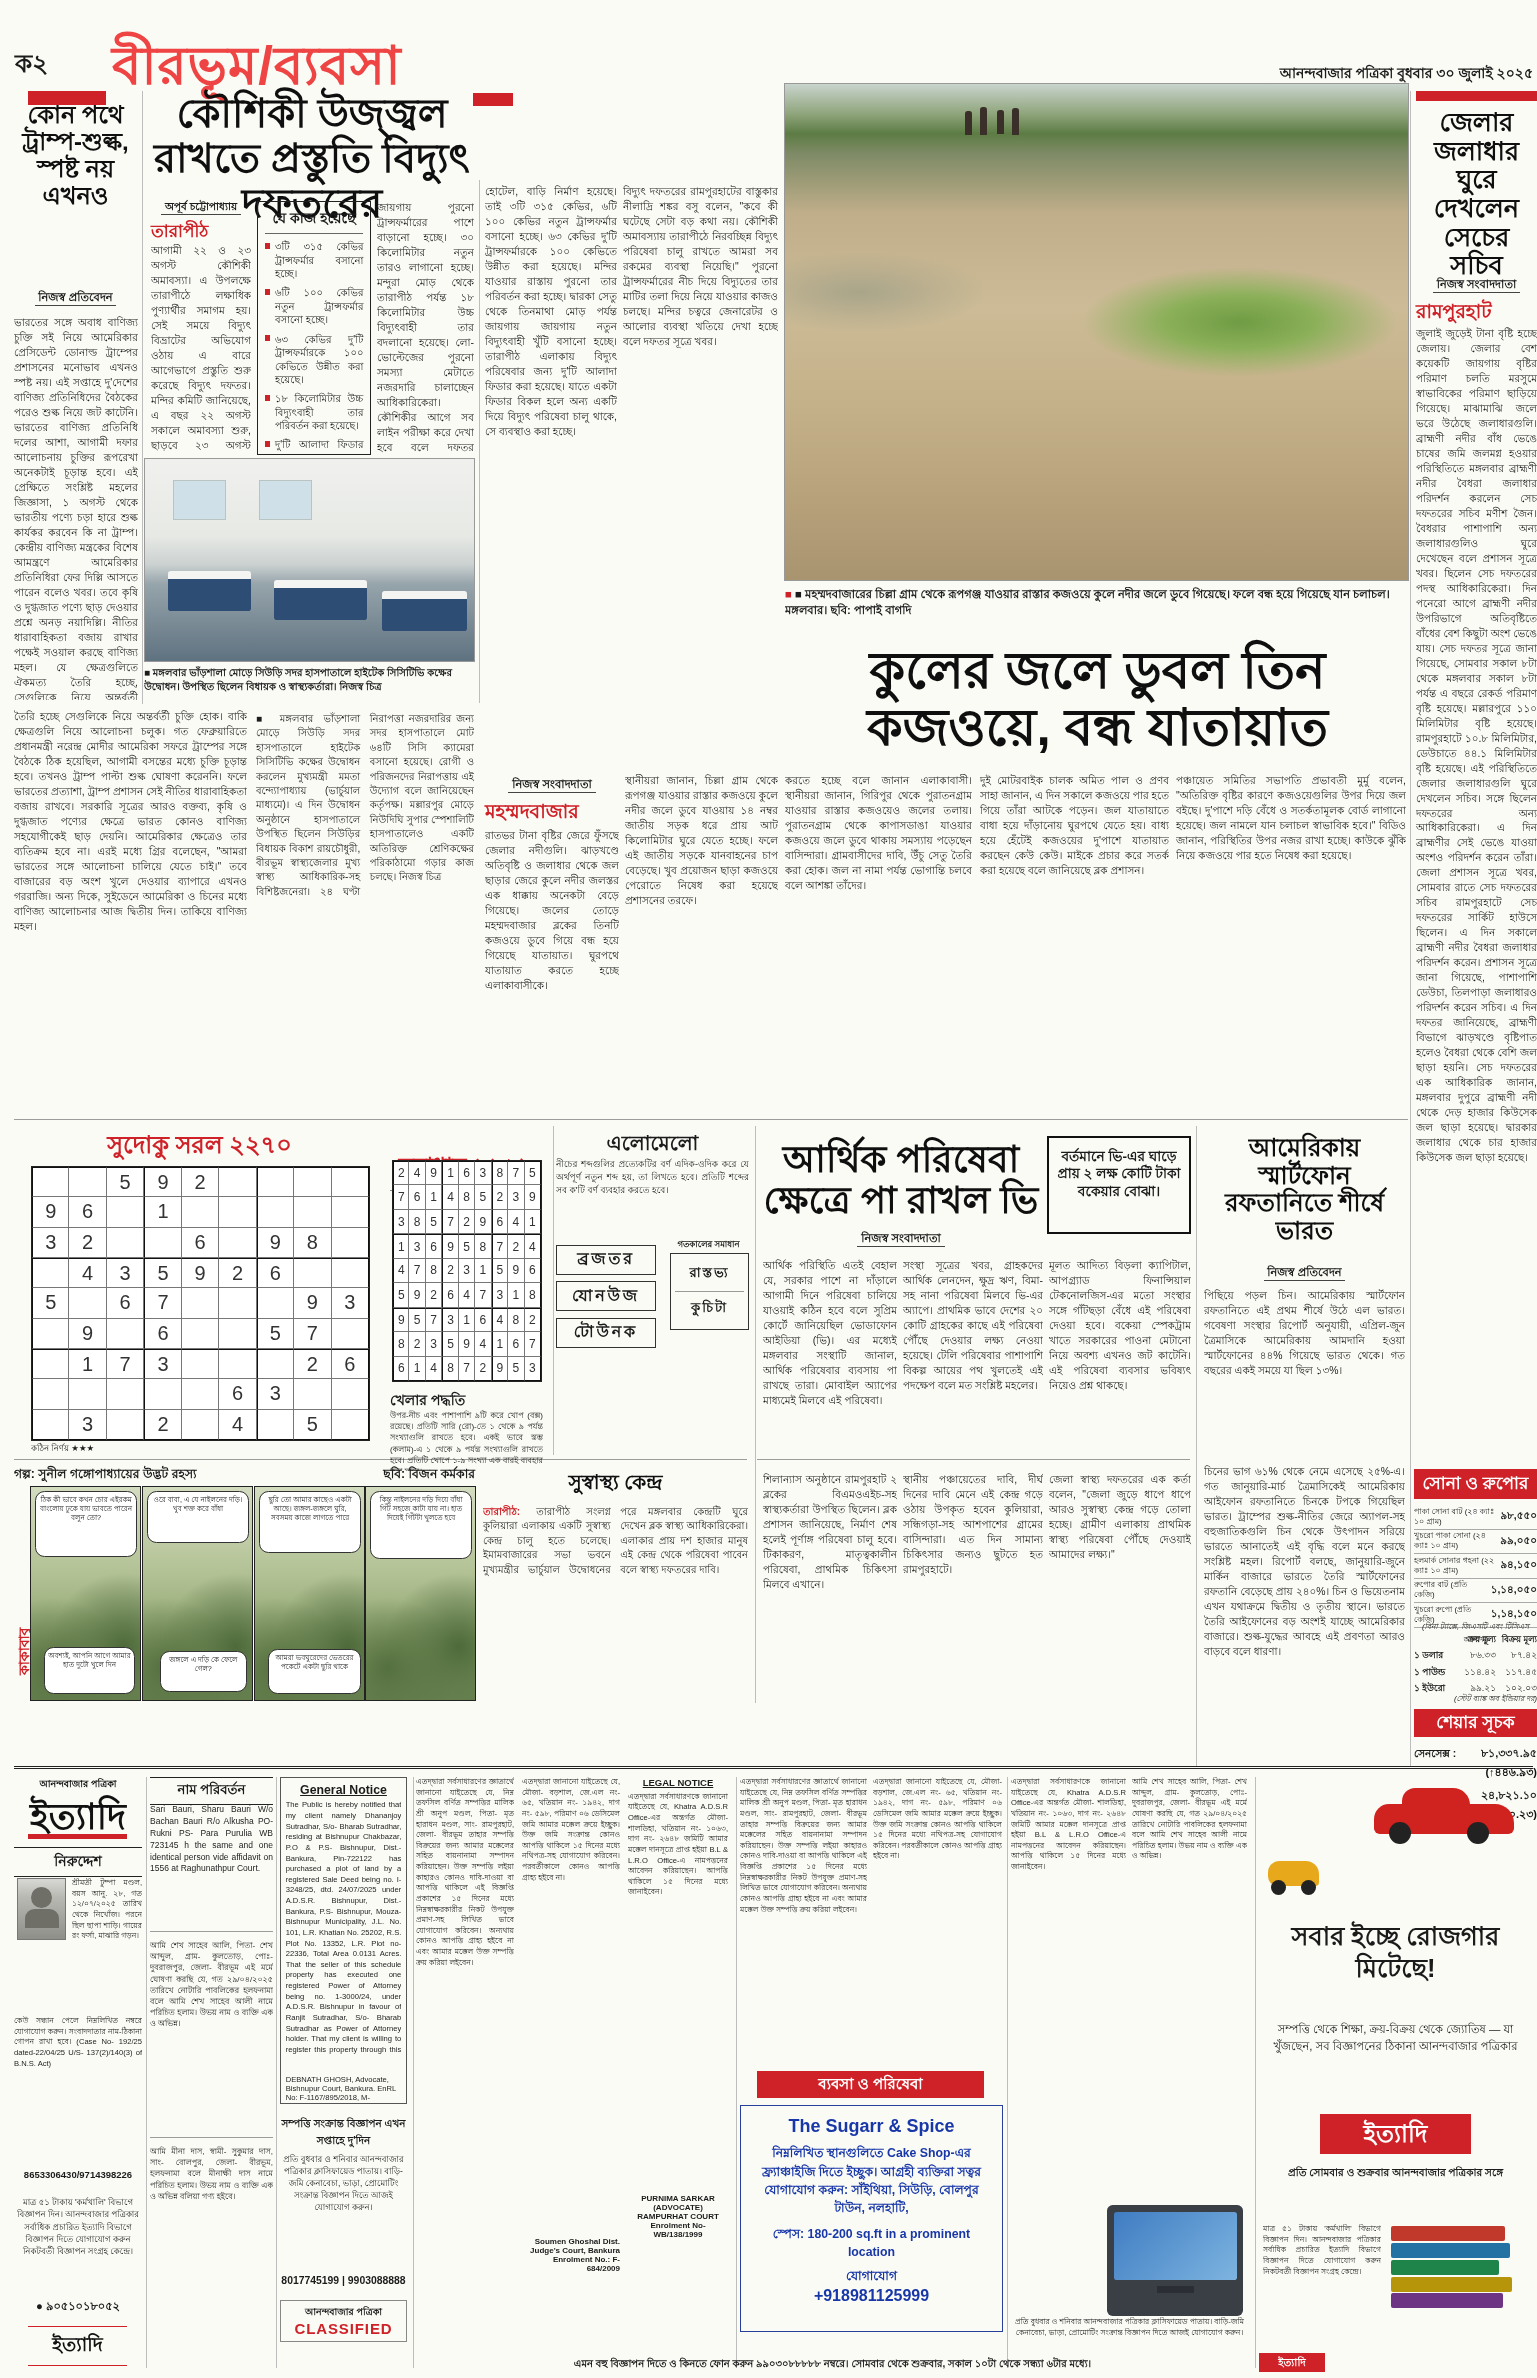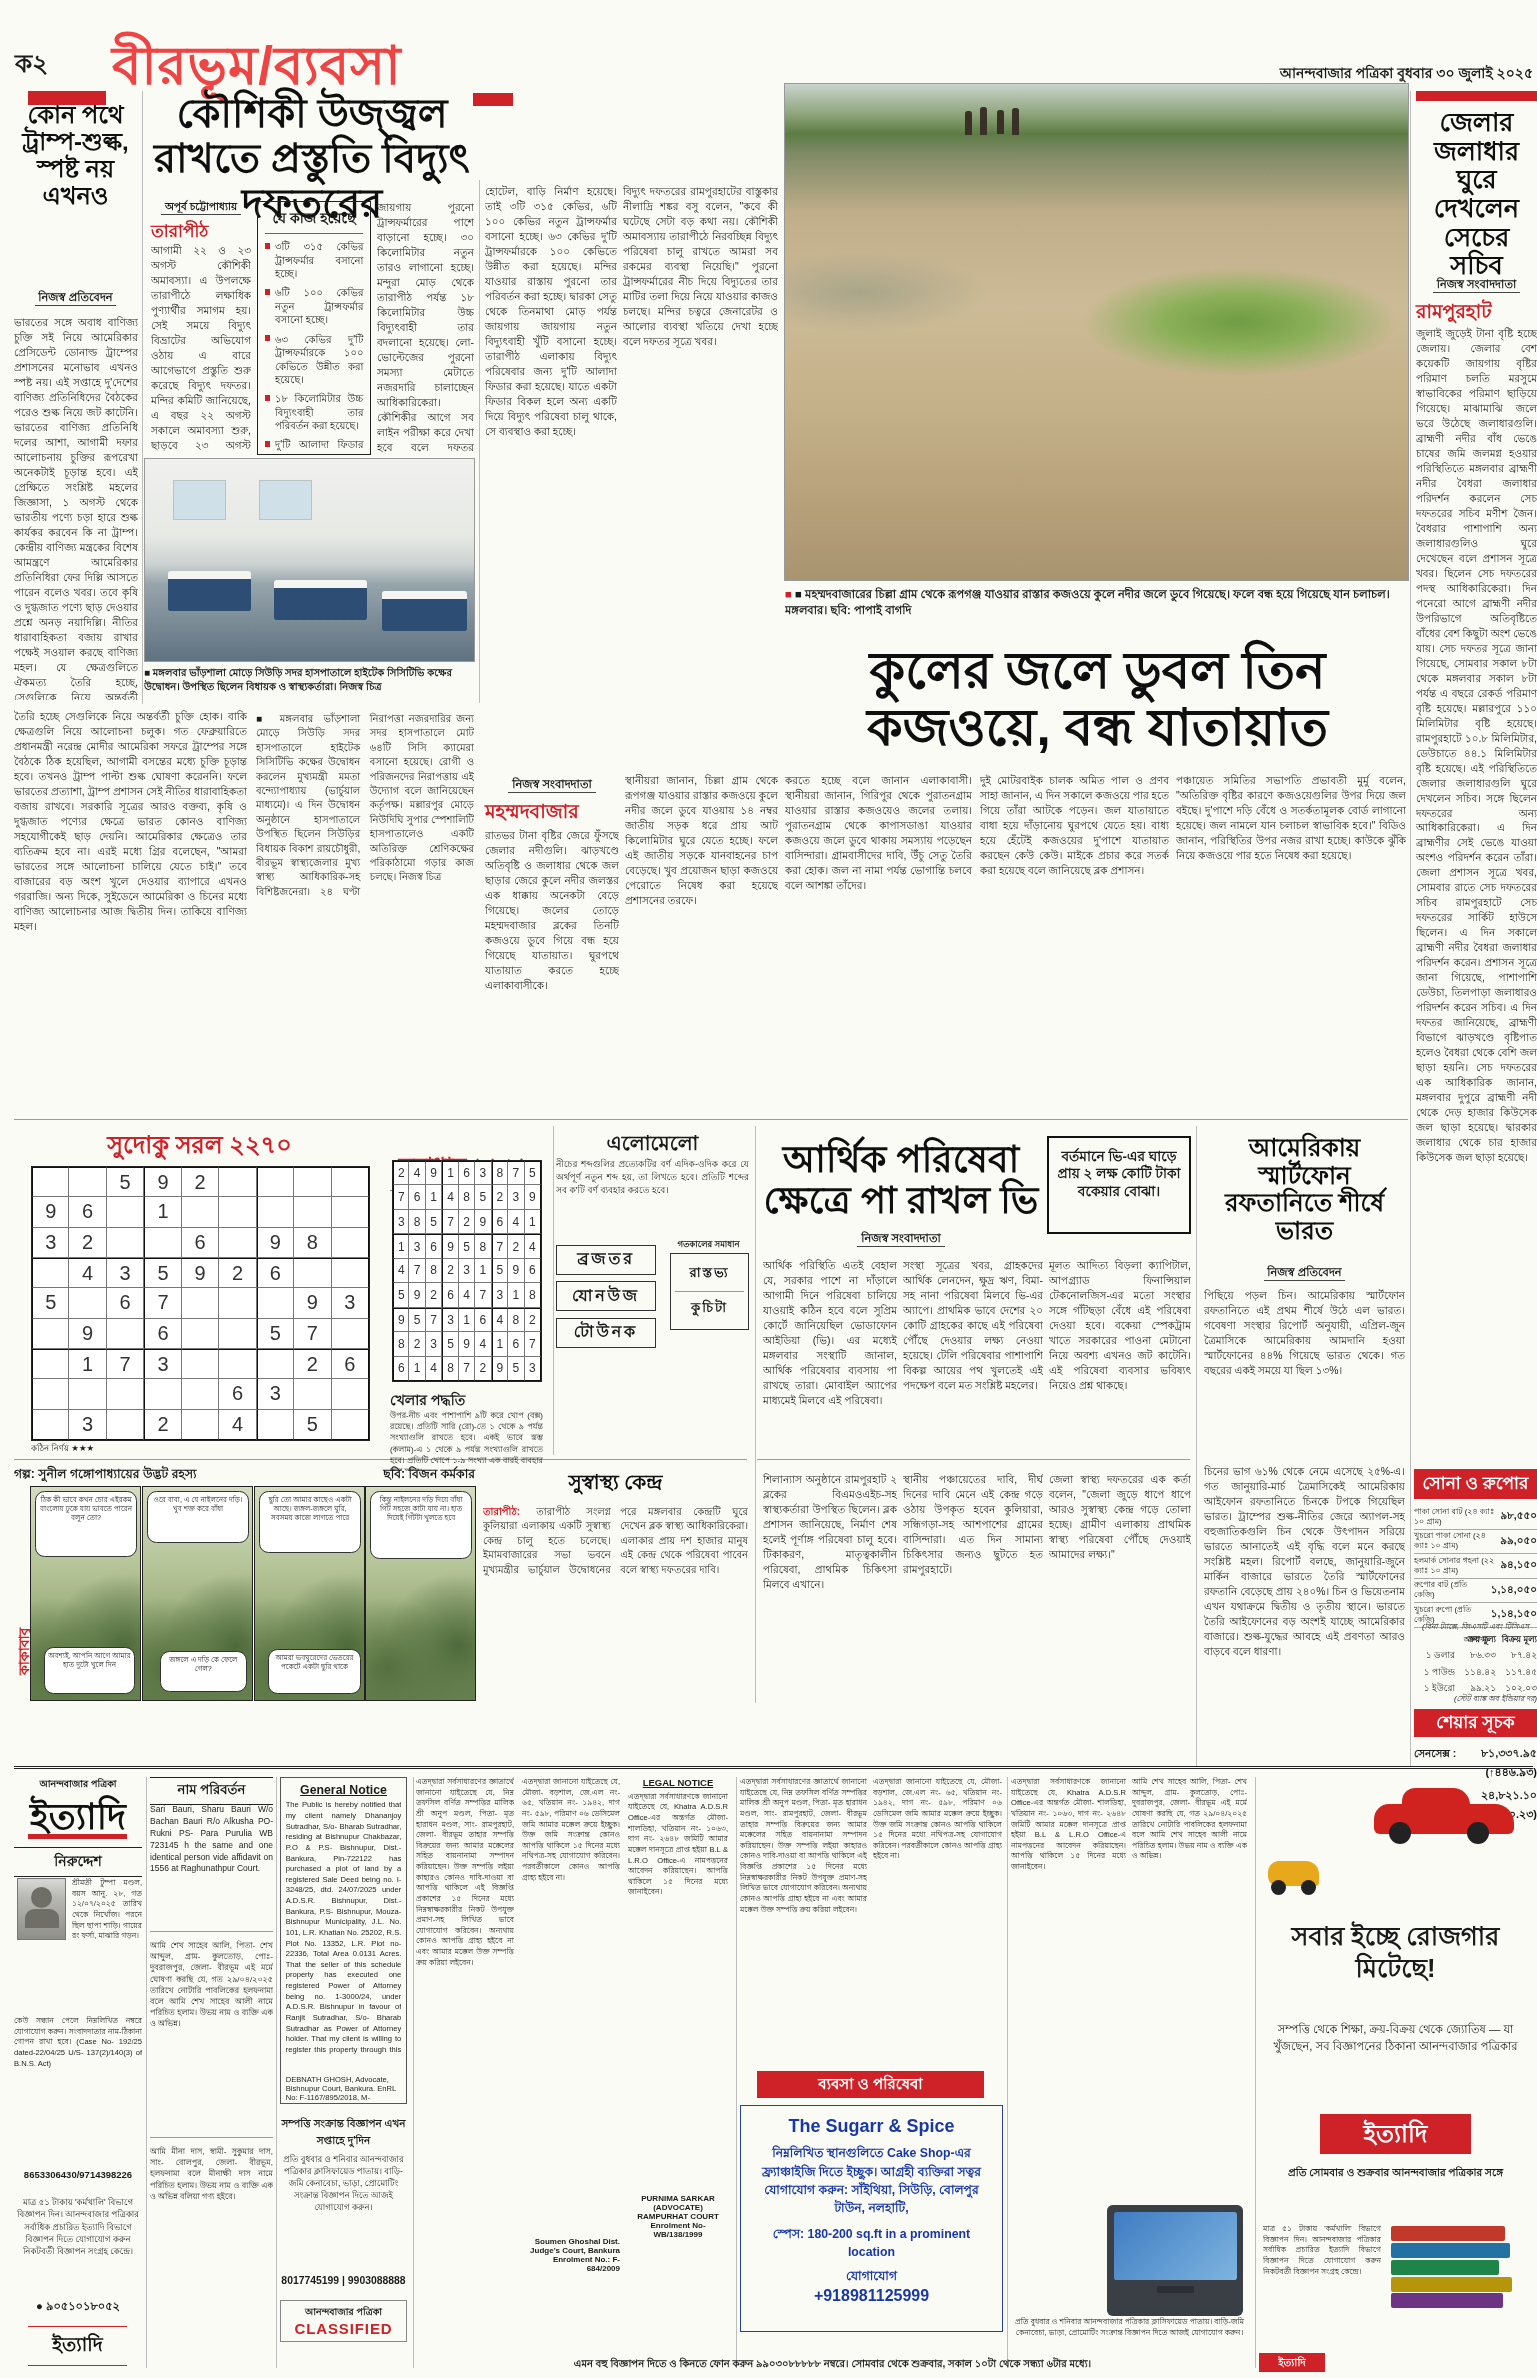--- a/index.html
+++ b/index.html
@@ -28,21 +28,21 @@
 #sol-grid{grid-template-columns:repeat(9,1fr);grid-template-rows:repeat(9,1fr);font-size:12px}
 .bx{font-size:10px;line-height:1.35;text-align:justify;margin:5.7px 0;padding-left:10.4px;position:relative}
 .bx:before{content:"";position:absolute;left:0;top:2.8px;width:5.7px;height:5.7px;background:#cf2128}
 .wbox{border:1.9px solid #333;width:98px;height:28px;margin:6.6px 0;font-weight:bold;font-size:16px;letter-spacing:2.8px;display:flex;align-items:center;justify-content:center}
 .trow{display:flex;flex-wrap:wrap;align-items:center;border-bottom:0.9px solid #aaa;padding:1.9px 0}
 .tc{overflow:hidden}
 #rates-gold .tc-label{flex:1;font-size:7.9px;line-height:1.25;padding-right:2.8px}
 #rates-gold .tc-value{font-weight:bold;font-size:10.4px;white-space:nowrap}
 #cur-rows .trow{border-bottom:none;padding:0.9px 0}
 #cur-rows .tc{flex:1;font-size:9px;text-align:right}
-#cur-rows .tc-label{text-align:right;font-weight:normal}
+#cur-rows .tc-label{text-align:left;font-weight:bold}
 #share-rows .trow{border-bottom:none;padding:1.9px 0}
 #share-rows .tc-label{font-weight:bold;font-size:10.4px;flex:1;text-align:left}
 #share-rows .tc-value{font-weight:bold;font-size:11px}
 #share-rows .tc-change{width:100%;text-align:right;font-weight:bold;font-size:11px;color:#111}
 .panel{position:absolute;top:1486px;width:109px;height:213px;border:1.9px solid #222;background:radial-gradient(circle at 20% 85%,#55703f 0%,transparent 35%),radial-gradient(circle at 85% 75%,#4e6a3a 0%,transparent 40%),linear-gradient(180deg,#d4dcc0 0%,#b3c295 40%,#8aa06c 75%,#6d8654 100%);overflow:hidden}
 .bub{position:absolute;background:#fff;border:0.9px solid #333;border-radius:9.5px;padding:2.8px;font-size:7.2px;line-height:1.25;text-align:center;overflow:hidden}
 .vert{writing-mode:vertical-rl;transform:rotate(180deg);font-weight:bold;color:#cf2128}
 .ph-flood{background:radial-gradient(ellipse 218px 76px at 73% 48%,#6f9c44 0%,#8cb05a 35%,rgba(140,176,90,0) 72%),radial-gradient(ellipse 180px 57px at 12% 42%,#a9a58a 0%,rgba(169,165,138,0) 70%),linear-gradient(180deg,#c9d4cd 0%,#8fa57c 6%,#5d7c44 10%,#7e8a66 14%,#c0ae8a 26%,#ccbb96 45%,#c4b088 66%,#b5a07a 85%,#a8946f 100%);border:0.9px solid #999}
 .ph-flood .person{position:absolute;background:#3a3029;width:6.6px;height:24.6px;border-radius:2.8px 2.8px 0 0}
 .ph-hosp{background:linear-gradient(180deg,#f0f1ee 0%,#e7e9e5 38%,#ccd2d1 52%,#96a4ab 62%,#5f7280 100%);border:0.9px solid #999;overflow:hidden}

